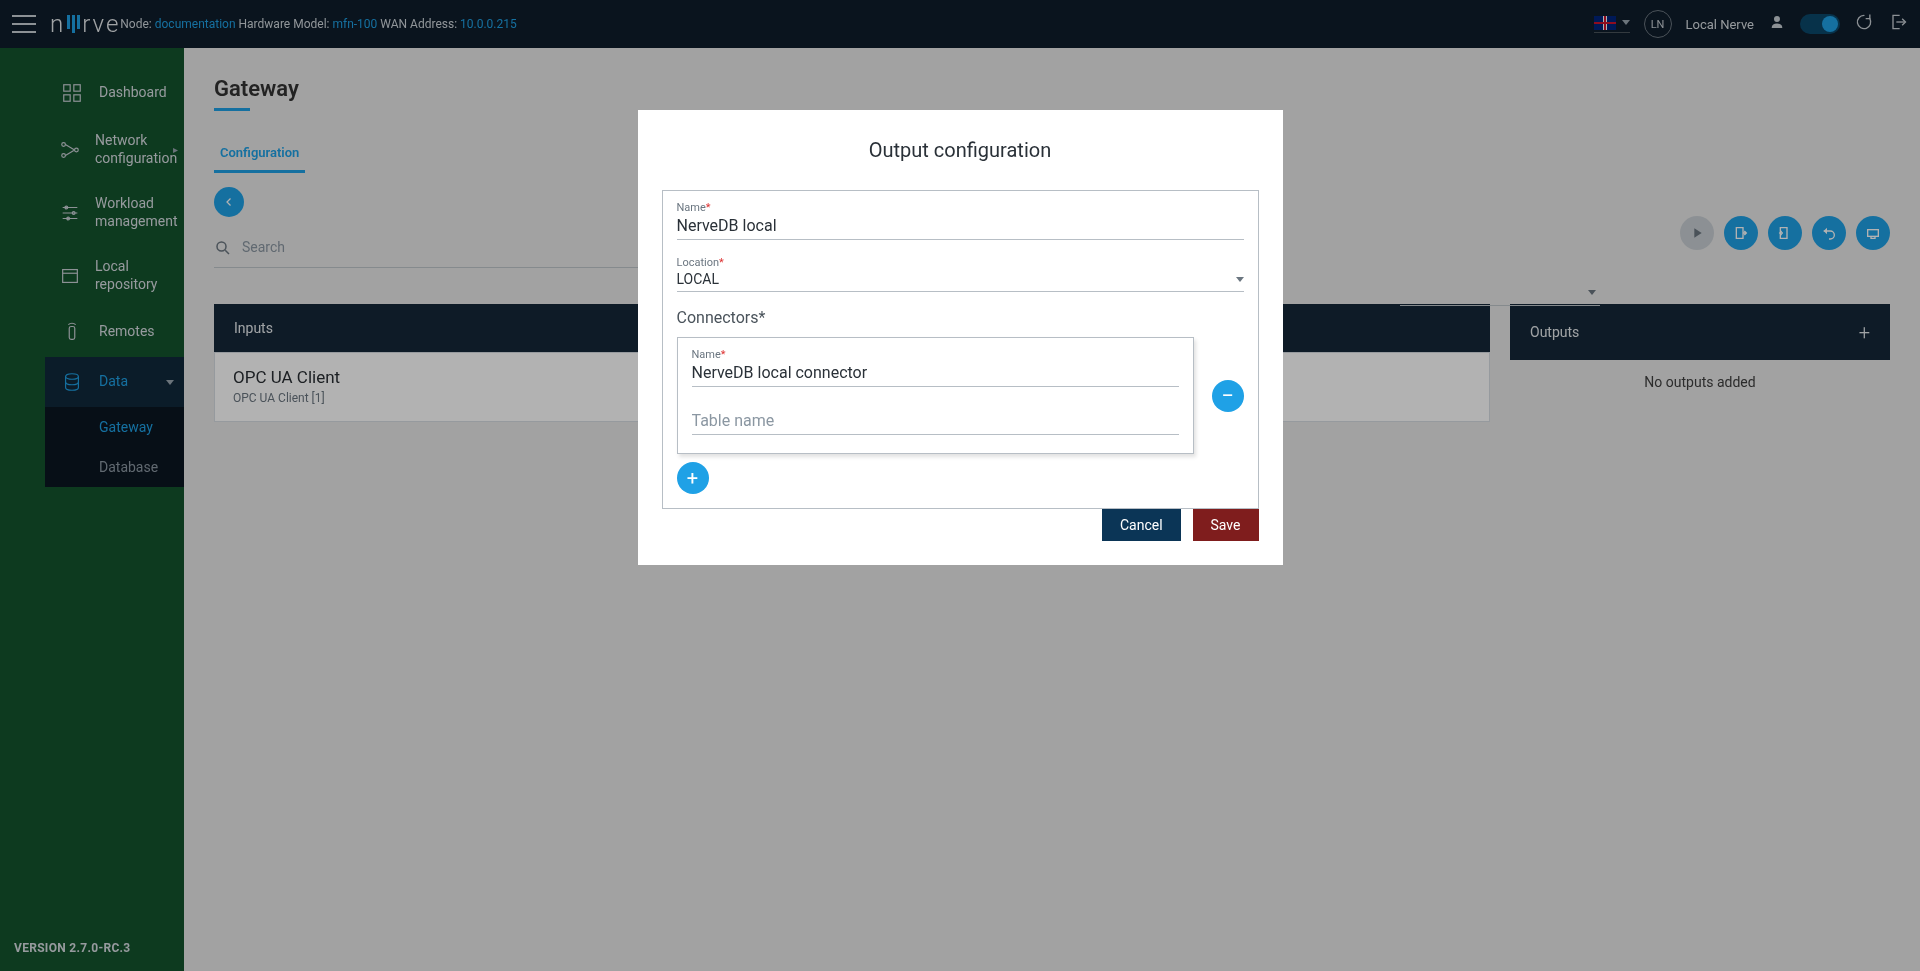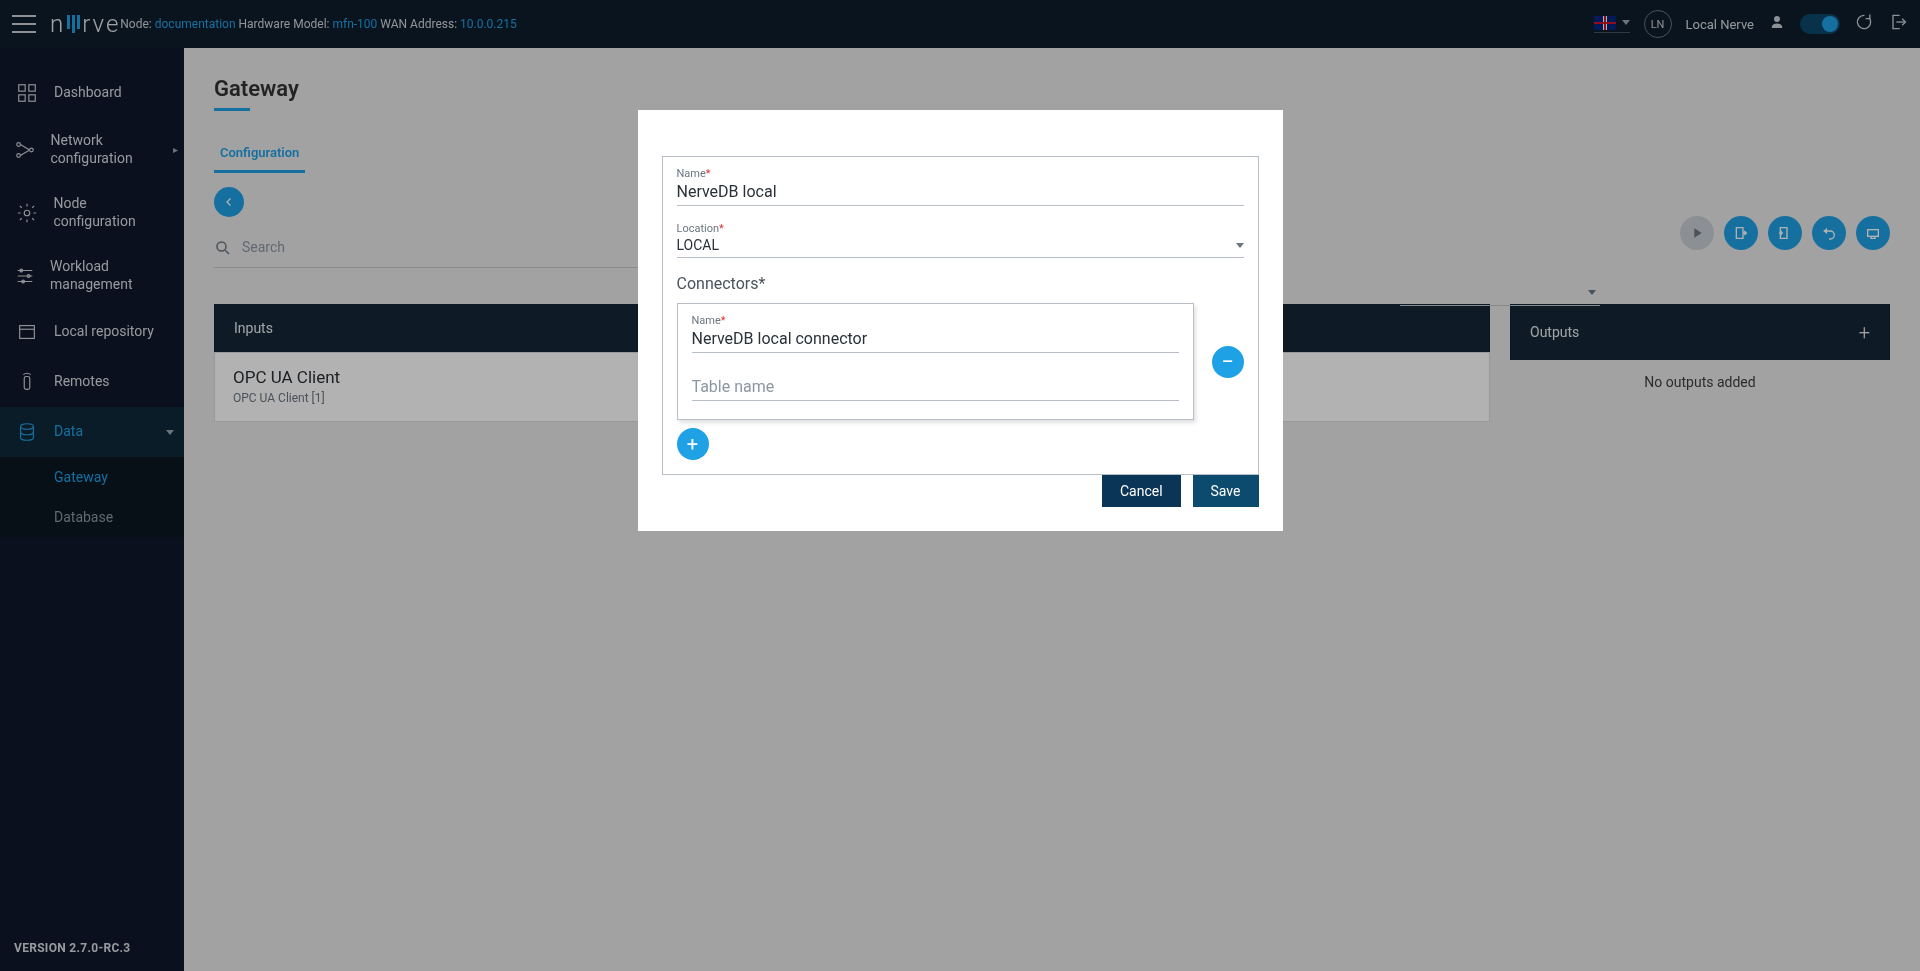--- a/index.html
+++ b/index.html
@@ -23,21 +23,21 @@
 .flag::after { background: linear-gradient(to bottom, transparent 45%, #cf142b 45%, #cf142b 55%, transparent 55%), linear-gradient(to right, transparent 45%, #cf142b 45%, #cf142b 55%, transparent 55%); }
 .caret-down { width: 0; height: 0; border-left: 4px solid transparent; border-right: 4px solid transparent; border-top: 5px solid #9aa6b1; }
 .avatar-circle { width: 28px; height: 28px; border: 1px solid #6b7680; border-radius: 50%; display: flex; align-items: center; justify-content: center; font-size: 11px; color: #c9d0d6; }
 .username-label { font-size: 13px; color: #d7dde2; }
 .user-icon svg { width: 18px; height: 18px; fill: #c9d0d6; }
 .toggle { width: 40px; height: 20px; background: #0b486b; border-radius: 10px; position: relative; }
 .toggle::after { content:""; position:absolute; right:2px; top:2px; width:16px; height:16px; background:#1fa1e6; border-radius:50%; }
 .reboot-icon svg, .logout-icon svg { width: 20px; height: 20px; stroke: #c9d0d6; fill: none; stroke-width: 1.6; }
 
 
-.sidebar { position: fixed; top: 48px; left: 0; bottom: 0; width: 184px; background: #0f172a; color: #d7dde2; padding-top: 20px; z-index: 5; }
+.sidebar { position: fixed; top: 48px; left: 0; bottom: 0; width: 184px; background: #14532d; color: #d7dde2; padding-top: 20px; z-index: 5; padding-left: 45px; }
 .side-item { display: flex; align-items: center; gap: 14px; padding: 14px 14px; font-size: 14px; cursor: pointer; position: relative; }
 .side-item .ic { width: 26px; display:flex; justify-content:center; }
 .side-item svg { width: 22px; height: 22px; stroke: #c9d0d6; fill: none; stroke-width: 1.3; }
 .side-item .lbl { line-height: 1.25; }
 .side-item.expandable::after { content: "▸"; position: absolute; right: 6px; font-size: 10px; color: #9aa6b1; }
 .side-item.active { background: #11293b; }
 .side-item.active svg { stroke: #1fa1e6; }
 .side-item.active .lbl { color: #1fa1e6; }
 .side-item.dd::after { content:""; position:absolute; right:10px; width:0; height:0; border-left:4px solid transparent; border-right:4px solid transparent; border-top:5px solid #9aa6b1; }
 .side-sub { padding: 12px 14px 12px 54px; font-size: 14px; cursor: pointer; background:#0b1621;}
@@ -97,21 +97,21 @@
 
 .connectors-label { font-size:16px; color:#4a535b; margin: 10px 0 10px; }
 .connector-row { display:flex; align-items:center; gap: 18px; }
 .connector-card { flex:1; border:1px solid #b7bec5; padding: 10px 14px 18px; box-shadow: 2px 3px 4px rgba(0,0,0,0.12); }
 .remove-btn { width:32px; height:32px; border-radius:50%; background:#1fa1e6; color:#fff; display:flex; align-items:center; justify-content:center; cursor:pointer; font-size:22px; line-height:1; }
 .add-btn { width:32px; height:32px; border-radius:50%; background:#1fa1e6; color:#fff; display:flex; align-items:center; justify-content:center; cursor:pointer; font-size:20px; margin-top:8px; }
 
 .dlg-actions { display:flex; justify-content:flex-end; gap:12px; }
 .btn { padding: 8px 18px; font-size:14px; border:none; cursor:pointer; }
 .btn-cancel { background:#0b3556; color:#fff; }
-.btn-save { background:#0c4a6e; color:#fff; }
+.btn-save { background:#7f1d1d; color:#fff; }
 </style>
 </head>
 <body>
 
 <div class="topbar">
   <div class="hamburger">
       <span></span>
       <span></span>
       <span></span>
     </div>
@@ -170,29 +170,20 @@
           <circle cx="5" cy="18" r="2"></circle>
           <circle cx="19" cy="12" r="2"></circle>
           <path d="M7 6l10 6M7 18l10-6"></path>
         </svg>
       </span>
     <span class="lbl">Network configuration</span>
   </div>
   <div class="side-item">
     <span class="ic">
         <svg viewBox="0 0 24 24">
-          <circle cx="12" cy="12" r="3"></circle>
-          <path d="M12 2v3M12 19v3M4.2 4.2l2.1 2.1M17.7 17.7l2.1 2.1M2 12h3M19 12h3M4.2 19.8l2.1-2.1M17.7 6.3l2.1-2.1"></path>
-        </svg>
-      </span>
-    <span class="lbl">Node configuration</span>
-  </div>
-  <div class="side-item">
-    <span class="ic">
-        <svg viewBox="0 0 24 24">
           <path d="M4 6h16M4 12h16M4 18h16"></path>
           <circle cx="8" cy="6" r="1.5"></circle>
           <circle cx="16" cy="12" r="1.5"></circle>
           <circle cx="10" cy="18" r="1.5"></circle>
         </svg>
       </span>
     <span class="lbl">Workload management</span>
   </div>
   <div class="side-item">
     <span class="ic">
@@ -294,20 +285,21 @@
         <span>Outputs</span>
         <span class="plus">+</span>
       </div>
       <div class="empty-msg">No outputs added</div>
     </div>
   </div>
 </div>
 
 <div class="overlay">
   <div class="dialog">
+    <div class="dialog-title">Output configuration</div>
 
 
     <div class="bordered-box">
       <div class="fld-block">
         <div class="fld-label"><span>Name</span><span class="req">*</span></div>
         <input class="fld-input" value="NerveDB local" style="">
       </div>
       <div class="fld-block">
         <div class="fld-label"><span>Location</span><span class="req">*</span></div>
         <div class="loc-select">

